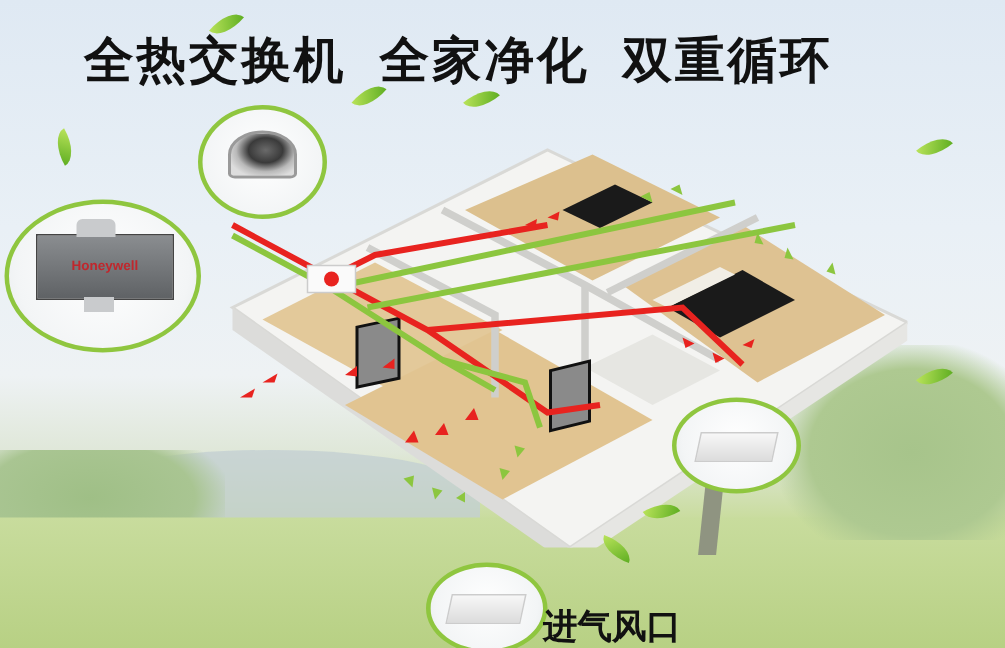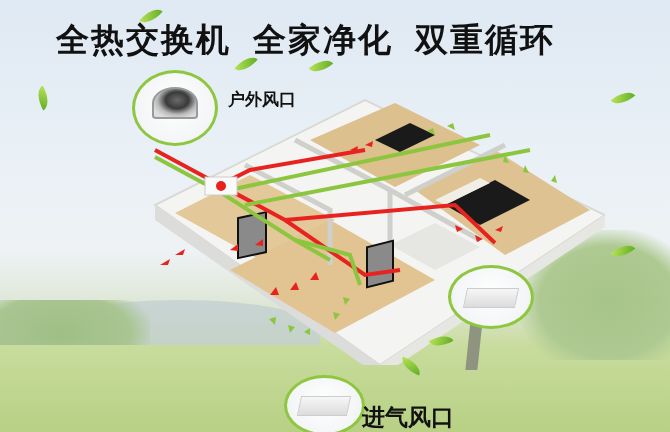--- a/index.html
+++ b/index.html
@@ -103,22 +103,28 @@
         <path d="M370,60 l4,8 l-6,-1z"></path>
           <path d="M390,70 l4,8 l-6,-1z"></path>
           <path d="M420,80 l2,8 l-6,-2z"></path>
       </g>
     </svg>
   </div>
 
   <div class="callout" style="left:132px;top:70px;width:80px;height:70px;">
     <div style="position:absolute;left:17px;top:14px;width:42px;height:28px;border-radius:50% 50% 10% 10%;background:radial-gradient(ellipse at 55% 40%,#6a6a6a 0%,#3a3a3a 35%,#b9b9b9 60%,#ddd 80%);border:2px solid #9a9a9a;"></div>
   </div>
-  <div class="label" style="left:228px;top:88px;font-size:17px;">户外风口</div>
 
+  <div class="callout" style="left:3px;top:133px;width:125px;height:96px;">
+    <div style="position:absolute;left:18px;top:20px;width:90px;height:42px;background:linear-gradient(180deg,#8a8d90,#5f6265);border:1px solid #444;">
+      <div style="position:absolute;left:0;right:0;top:15px;text-align:center;color:#c0272d;font-size:9px;font-weight:bold;font-family:'Liberation Sans',sans-serif;">Honeywell</div>
+    </div>
+    <div style="position:absolute;left:45px;top:10px;width:26px;height:12px;background:#c9cbcd;border-radius:4px 4px 0 0;"></div>
+    <div style="position:absolute;left:50px;top:62px;width:20px;height:10px;background:#c9cbcd;"></div>
+  </div>
 
   <div class="callout" style="left:448px;top:265px;width:80px;height:58px;">
     <div style="position:absolute;left:14px;top:20px;width:50px;height:18px;background:linear-gradient(180deg,#f7f7f7,#dcdcdc);border:1px solid #ccc;transform:skewX(-12deg);"></div>
   </div>
 
   <div class="callout" style="left:284px;top:375px;width:75px;height:55px;">
     <div style="position:absolute;left:12px;top:18px;width:48px;height:18px;background:linear-gradient(180deg,#f7f7f7,#dcdcdc);border:1px solid #ccc;transform:skewX(-12deg);"></div>
   </div>
   <div class="label" style="left:362px;top:402px;font-size:23px;">进气风口</div>
 

